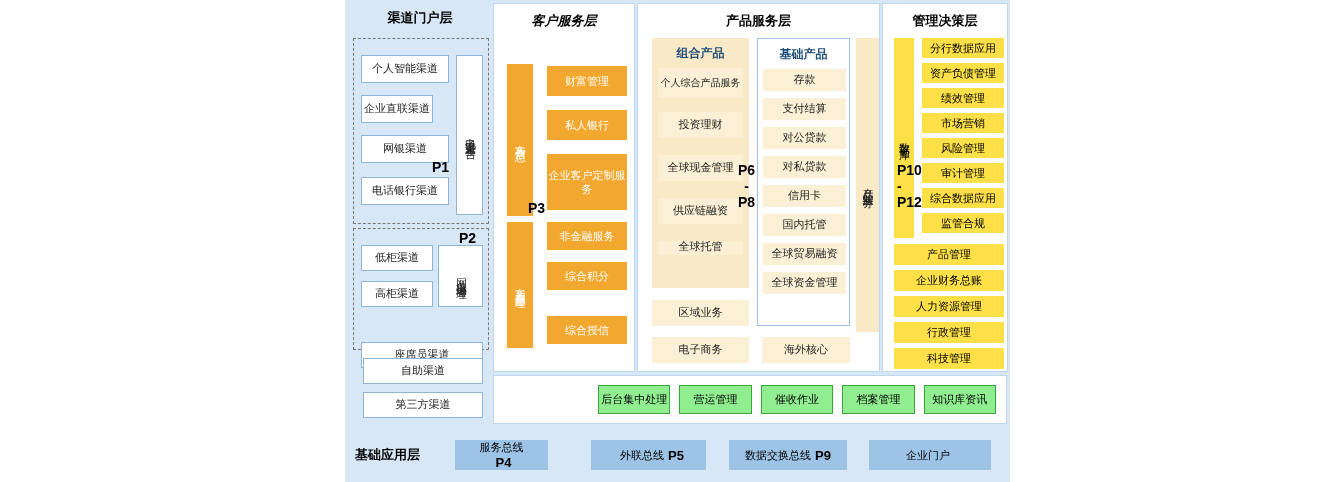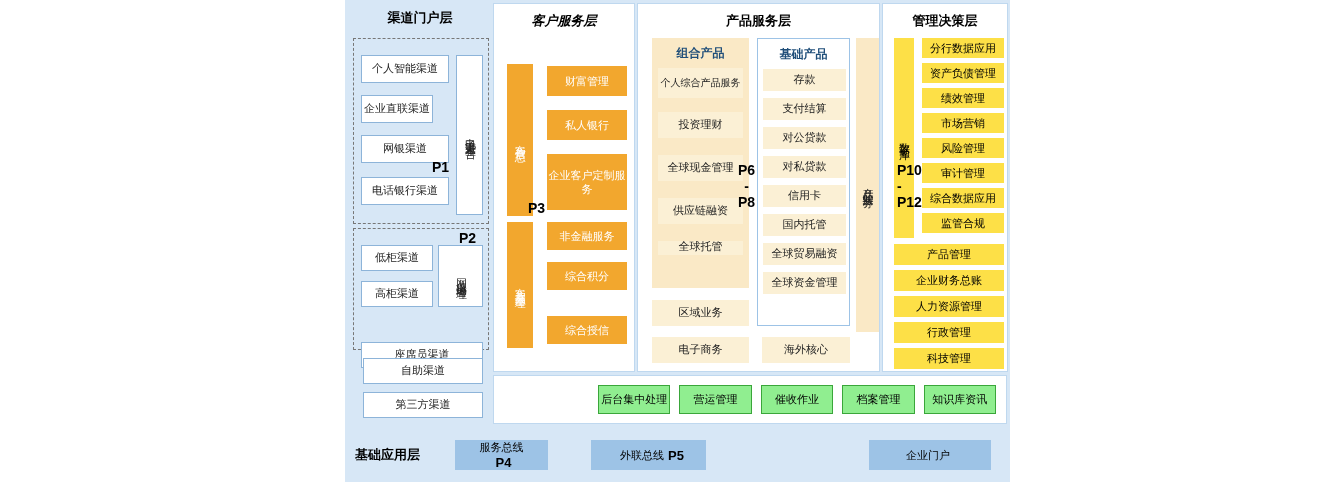--- a/index.html
+++ b/index.html
@@ -145,19 +145,23 @@
     <div class="layer-title" style="left:10px; top:446px; text-align:left;">基础应用层</div>
 
     <div class="bus-box" style="left:110px; width:93px;flex-direction:column;">
       <span>服务总线</span>
       <span class="p">P4</span>
     </div>
     <div class="bus-box" style="left:246px; width:115px;padding-left:7px;">
       <span>外联总线</span>
       <span class="p">P5</span>
     </div>
+    <div class="bus-box" style="left:384px; width:118px;">
+      <span>数据交换总线</span>
+      <span class="p">P9</span>
+    </div>
     <div class="bus-box" style="left:524px; width:122px;">
       <span>企业门户</span>
       <span class="p"></span>
     </div>
 
   </div>
 </div>
 
 </body></html>

